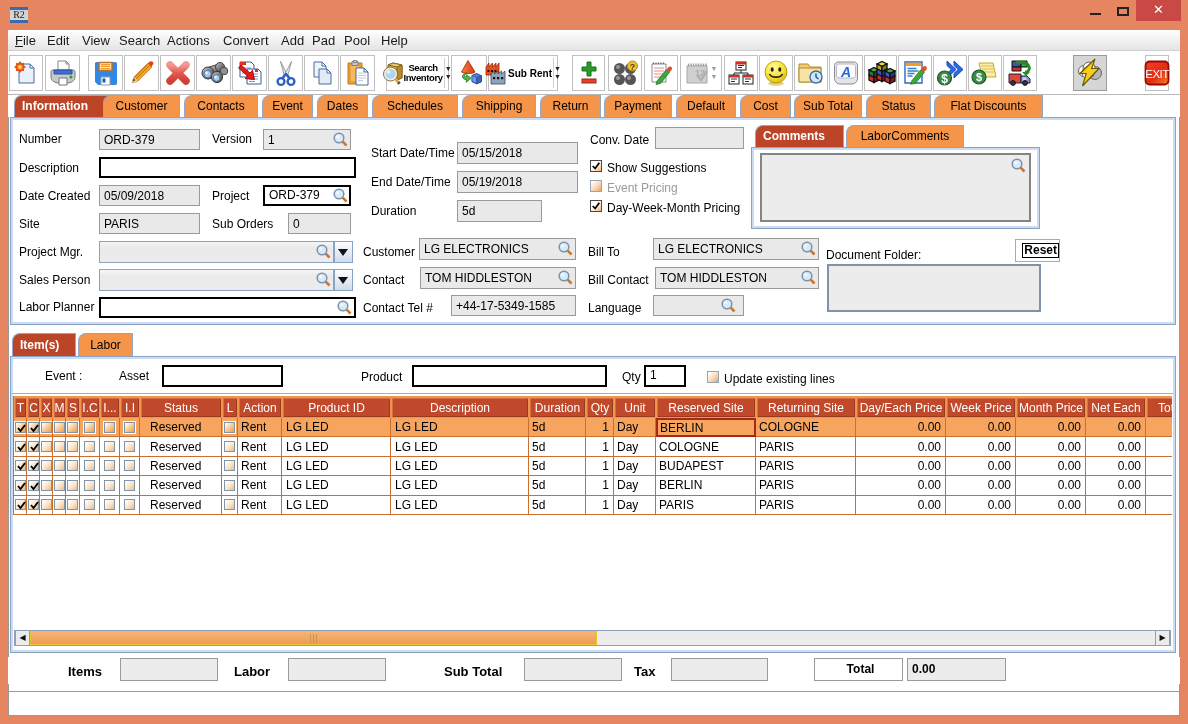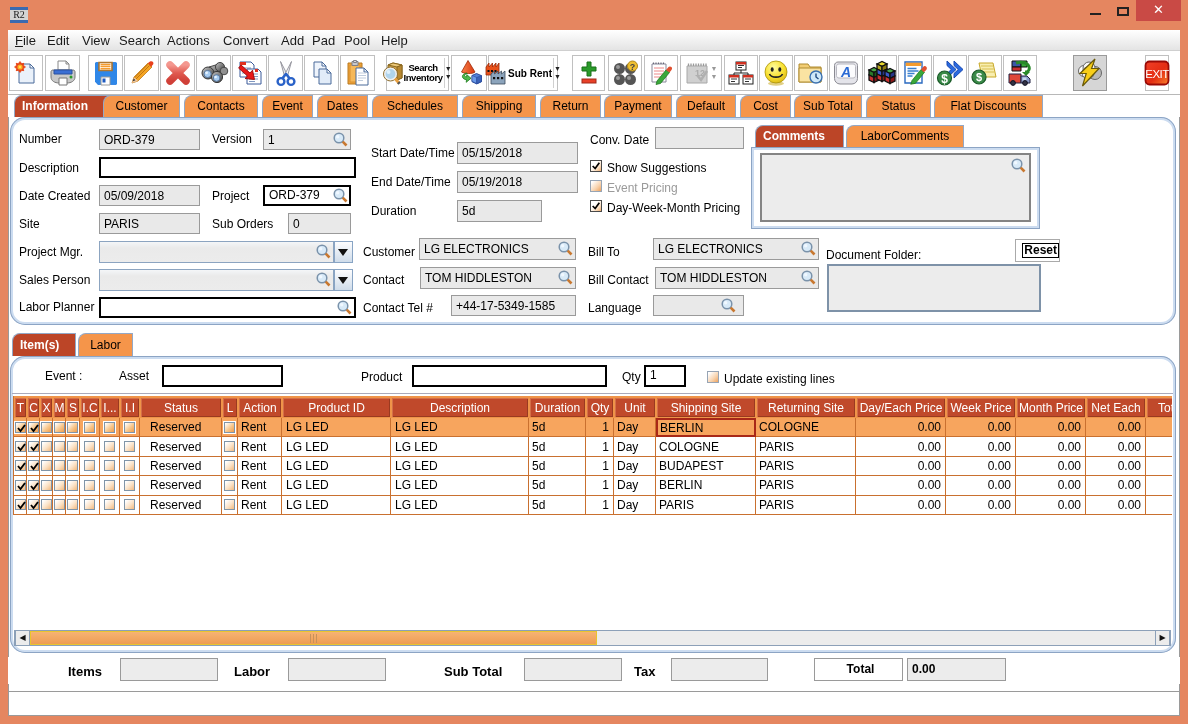--- a/index.html
+++ b/index.html
@@ -24,21 +24,21 @@
 #toolbar { position:absolute; left:8px; top:51px; width:1172px; height:44px; background:#fff; border-bottom:1px solid #b8b8b8; }
 .tbtn { position:absolute; top:4px; height:36px; border:1px solid #c0c0c0; background:#fff; display:flex; align-items:center; justify-content:center; }
 .tbtn svg { display:block; flex-shrink:0; }
 
 
 .tab { position:absolute; top:0; height:22px; background:#f5954a; border:1px solid #93a8c6; border-bottom:none; border-radius:8px 0 0 0; color:#000; font-size:12px; text-align:center; line-height:21px; }
 .tab.sel { background:#bc4527; color:#fff; font-weight:bold; text-align:left; padding-left:7px; }
 #maintabs { position:absolute; left:8px; top:95px; width:1172px; height:22px; background:#fff; }
 
 
-.bluepanel { position:absolute; background:#fff; box-shadow: inset 0 0 0 1px #8ca4c4, inset 0 0 0 3px #ccdcf0; border-radius: 15px; }
+.bluepanel { position:absolute; background:#fff; box-shadow: inset 0 0 0 1px #8ca4c4, inset 0 0 0 3px #ccdcf0; }
 
 #formpanel { left:10px; top:117px; width:1166px; height:208px; }
 #itemspanel { left:10px; top:356px; width:1166px; height:297px; }
 
 label { position:absolute; font-size:12px; white-space:nowrap; }
 .fld { position:absolute; height:21px; background:#e9e9e9; border:1px solid #9a9a9a; font-size:12px; line-height:21px; padding-left:4px; white-space:nowrap; overflow:hidden; }
 .fld.white { background:#fff; border:2px solid #000; line-height:16px; }
 .fld.whitegray { background:#fff; border:1px solid #9a9a9a; }
 .fld.combo { background:linear-gradient(#f4f6f8,#eaeaea 30%,#ececec); border:1px solid #8ca4c0; height:22px; }
 .mag { position:absolute; width:17px; height:17px; }
@@ -626,21 +626,21 @@
               <th>I...</th>
               <th>I.I</th>
               <th>Status</th>
               <th>L</th>
               <th>Action</th>
               <th>Product ID</th>
               <th>Description</th>
               <th>Duration</th>
               <th>Qty</th>
               <th>Unit</th>
-              <th>Shipping Site</th>
+              <th>Reserved Site</th>
               <th>Returning Site</th>
               <th>Day/Each Price</th>
               <th>Week Price</th>
               <th>Month Price</th>
               <th>Net Each</th>
               <th>Tot</th>
             </tr>
             <tr class="sel">
               <td>
                 <div class="gcb ck">

